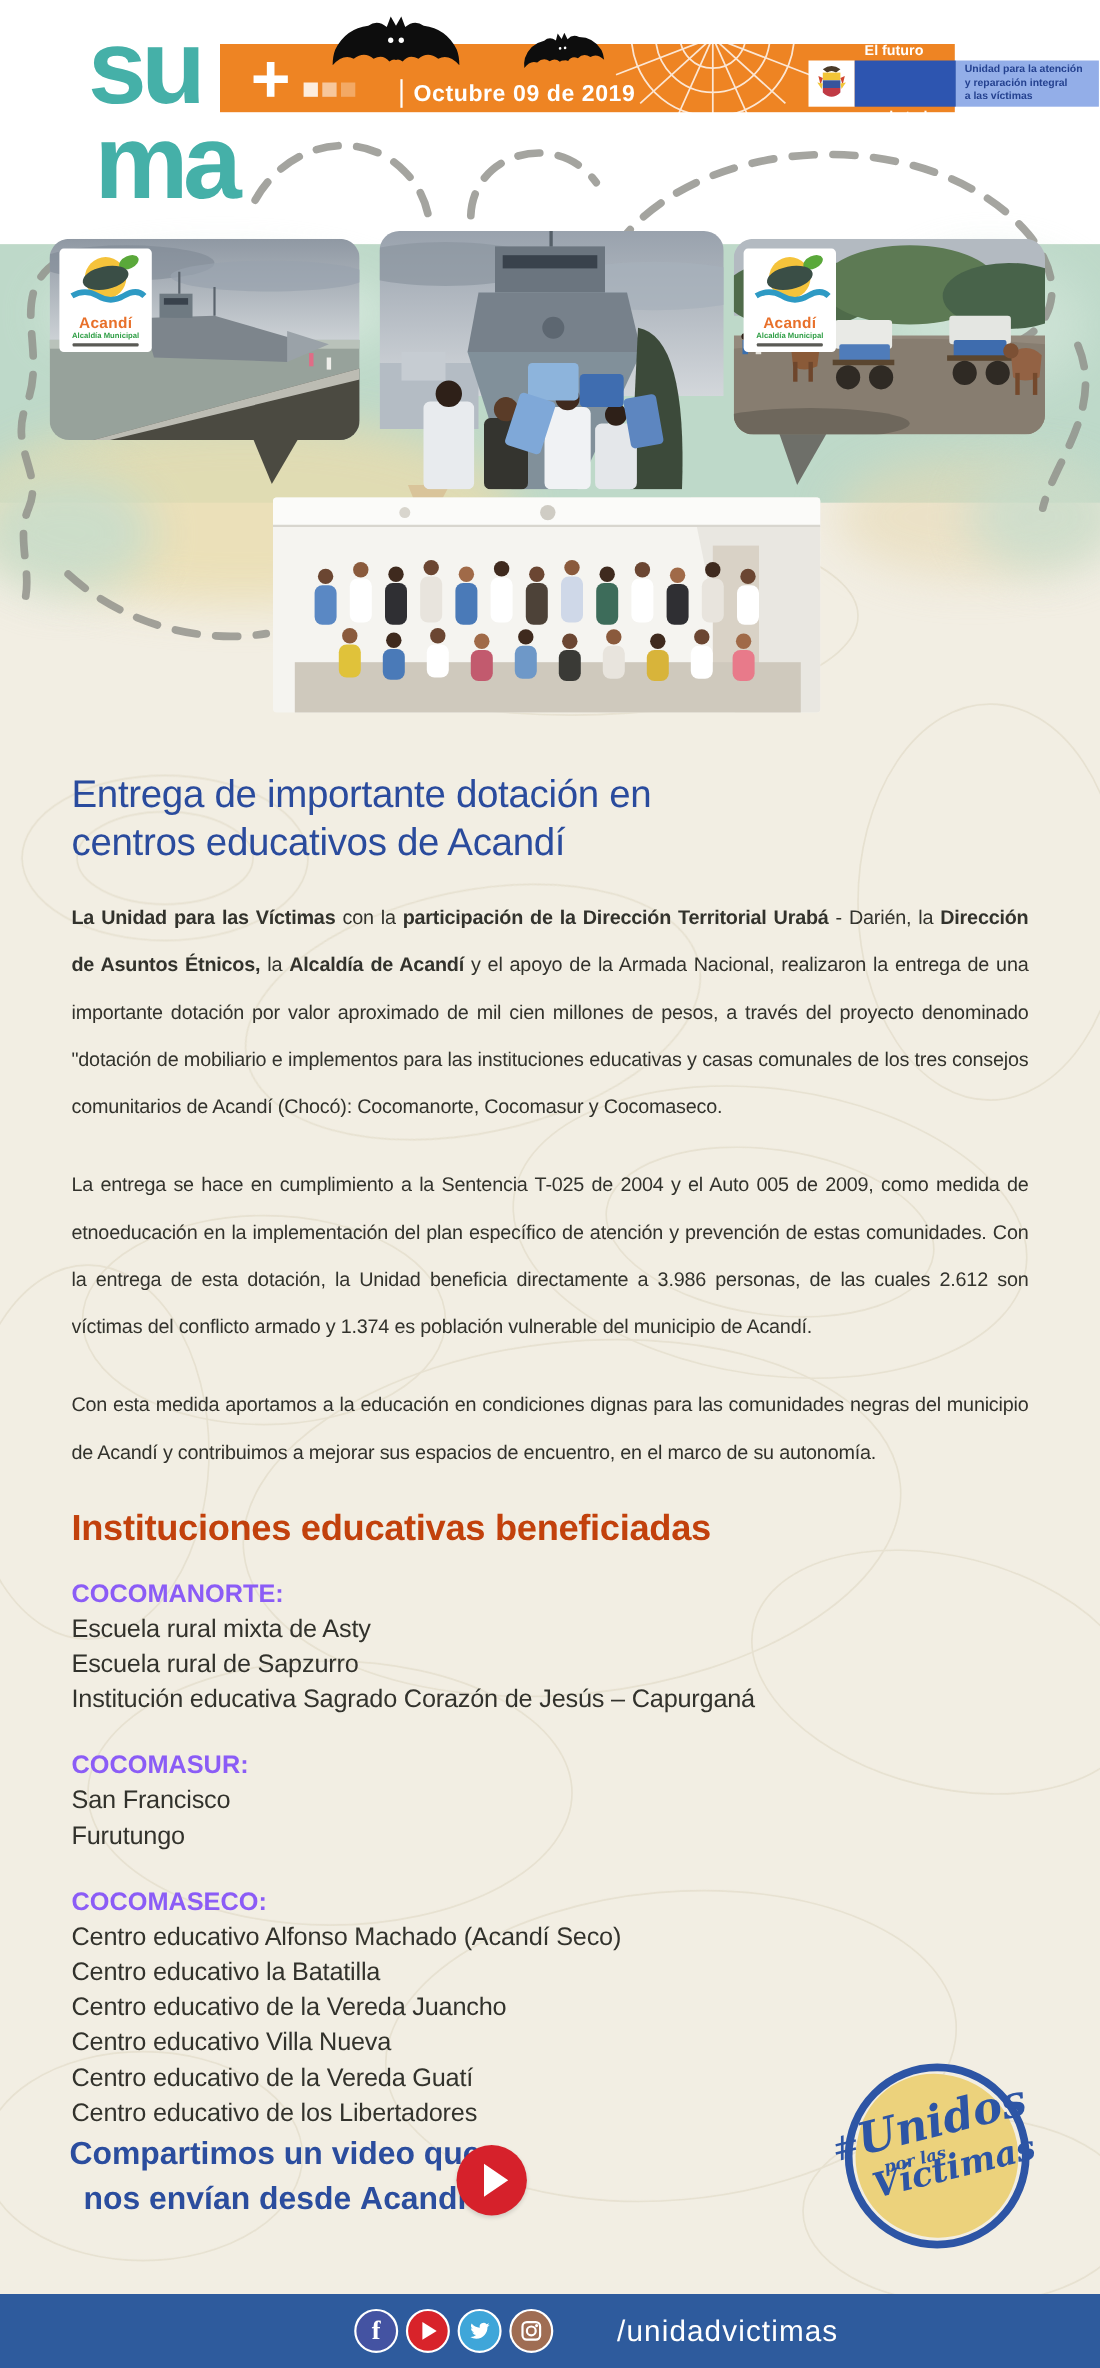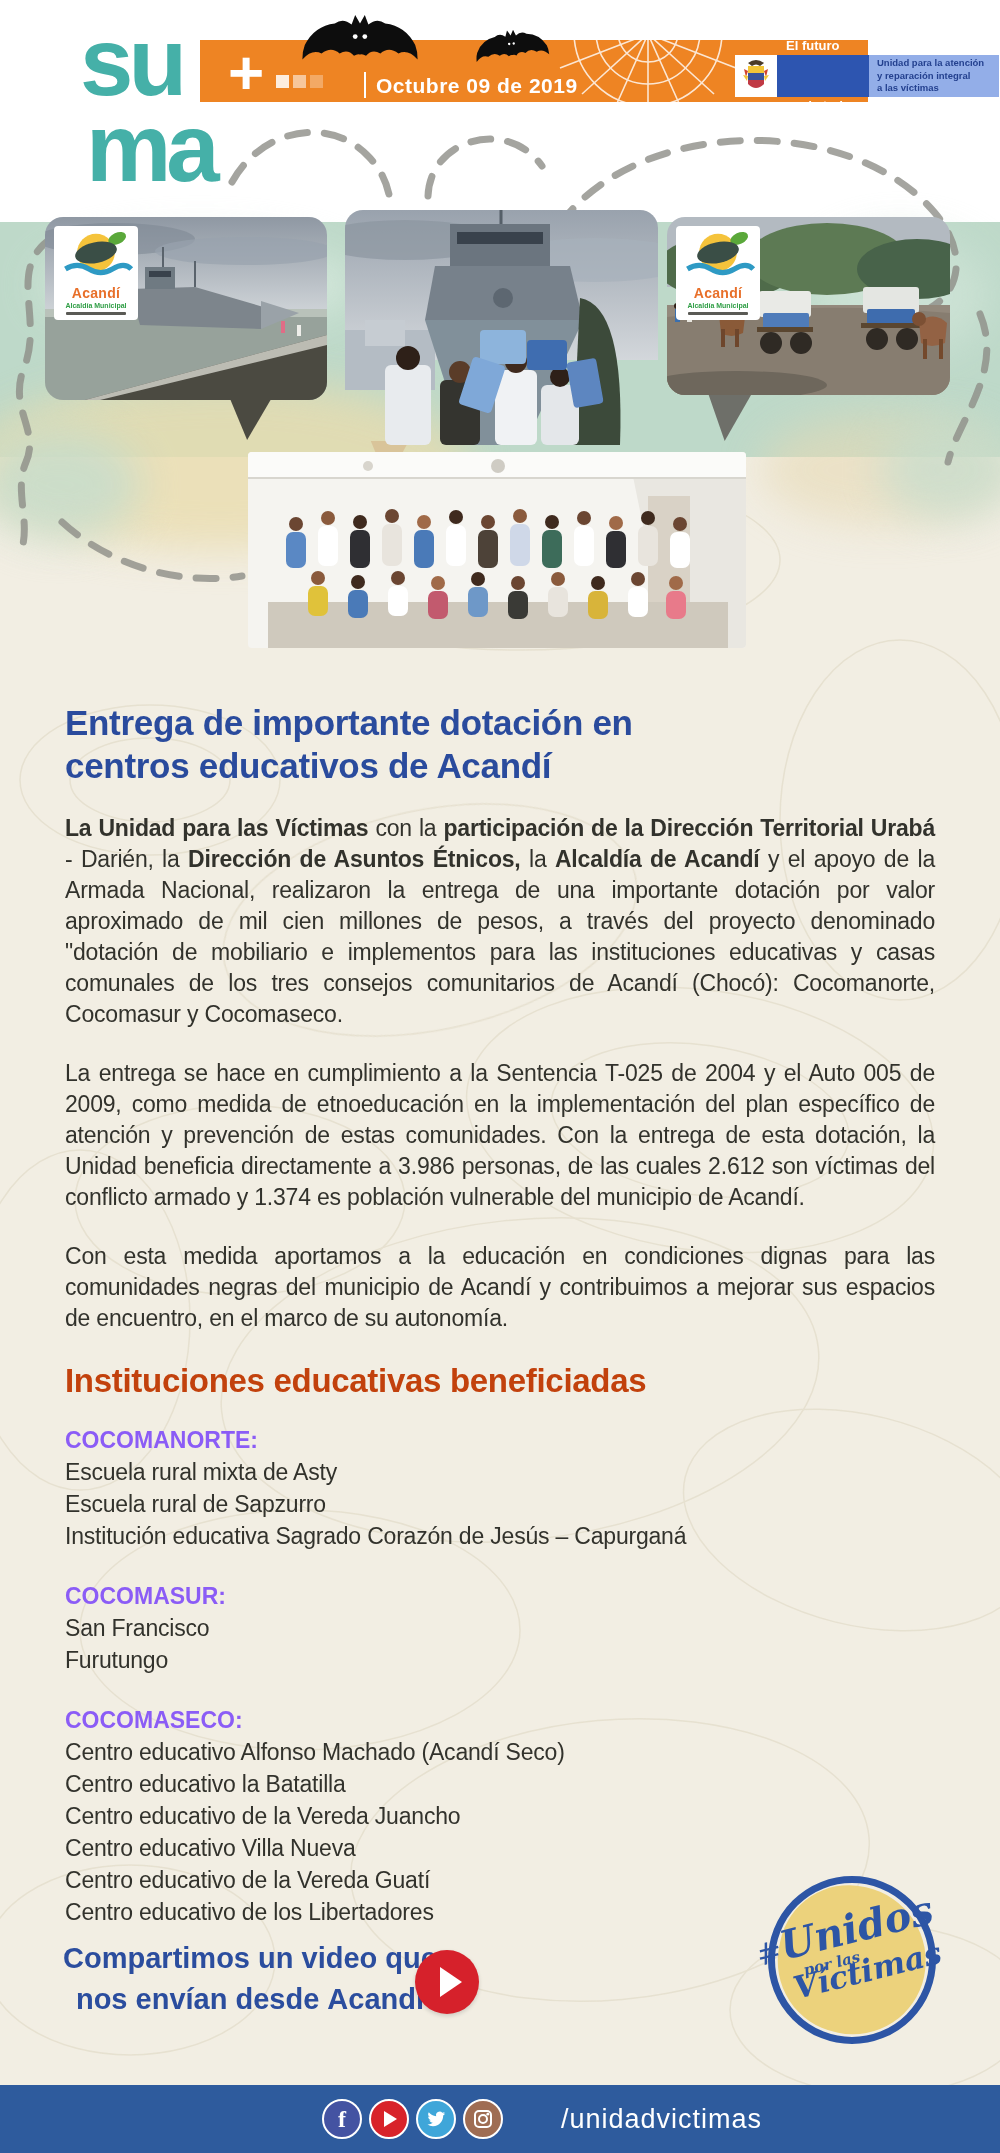--- a/index.html
+++ b/index.html
@@ -60,23 +60,23 @@
   .tail3 { left:702px; top:391px; border-left:28px solid transparent; border-right:18px solid transparent; border-top:50px solid #6e6f69; transform:skewX(-12deg); }
 
   .chip { position:absolute; left:9px; top:9px; width:84px; background:#ffffff; border-radius:4px;
           padding:3px 2px 5px; text-align:center; z-index:5; }
   .chip .chip-title { color:#e8702a; font-weight:800; font-size:14px; letter-spacing:0.3px; }
   .chip .chip-sub   { color:#2f9e45; font-weight:700; font-size:7px; margin-top:1px; }
   .chip .chip-bar   { height:3px; width:76%; margin:3px auto 0; background:#5a5a55; border-radius:1px; }
 
   
   .article { position:absolute; left:65px; top:702px; width:870px; z-index:2; color:#32322c; }
-  .article h1 { color:#2a4b9d; font-size:35px; line-height:1.22; font-weight:700; letter-spacing:-0.3px;
+  .article h1 { color:#2a4b9d; font-size:35px; line-height:1.22; font-weight:400; letter-spacing:-0.3px;
                 width:600px; margin-bottom:26px; }
-  .article p { font-size:23px; line-height:31px; text-align:justify; margin-bottom:28px; letter-spacing:-0.2px; }
+  .article p { font-size:18px; line-height:43px; text-align:justify; margin-bottom:28px; letter-spacing:-0.2px; }
   .article .b { font-weight:700; }
   .article h2 { color:#c2410c; font-size:33px; font-weight:700; margin:4px 0 24px; letter-spacing:-0.3px; }
   .group { margin-bottom:28px; }
   .glabel { font-size:23px; font-weight:700; color:#8b5cf6; line-height:32px; }
   .gitem  { font-size:23px; line-height:32px; letter-spacing:-0.2px; }
 
   
   .video-text { position:absolute; left:55px; top:1938px; width:390px; text-align:center; z-index:2;
                 color:#2b4d9e; font-size:29px; font-weight:600; line-height:1.42; }
   .video-text .place { font-weight:800; }

